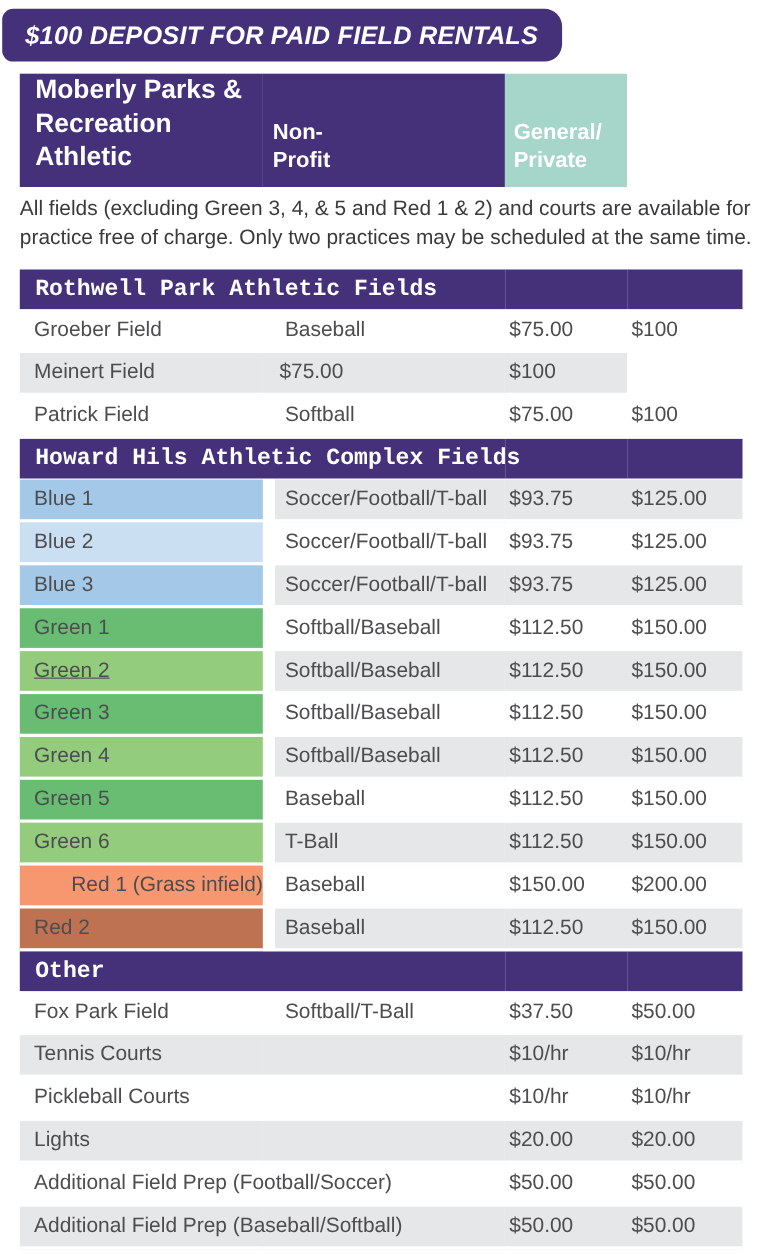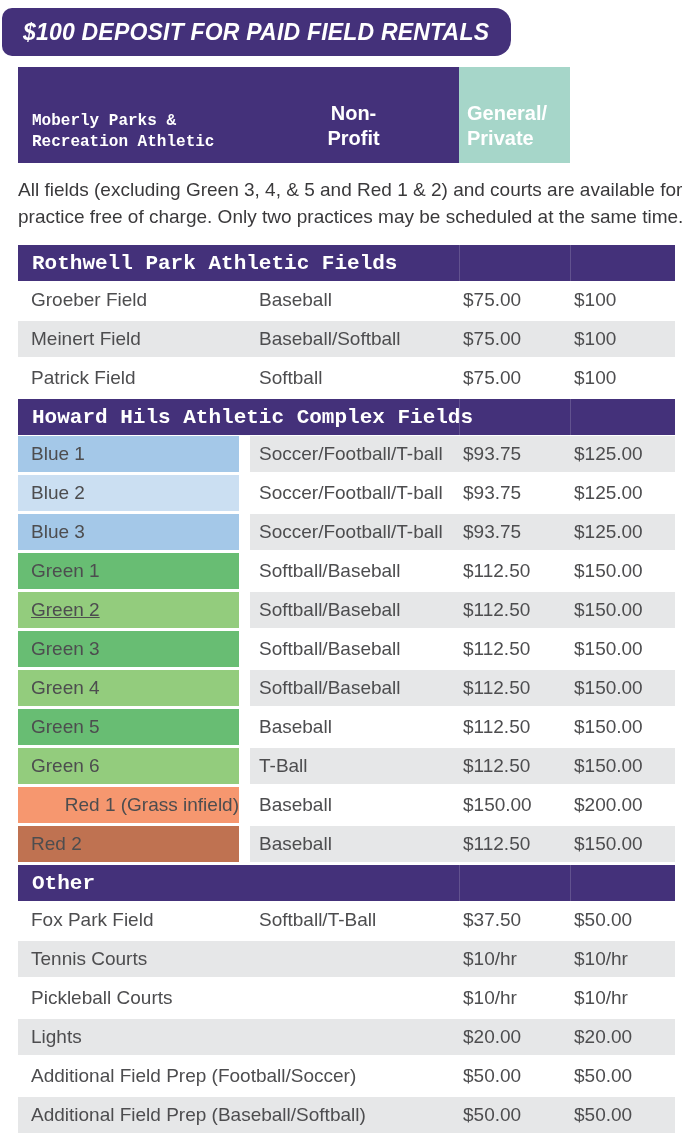--- a/index.html
+++ b/index.html
@@ -22,23 +22,23 @@
   .table{margin:11px 0 0 18px;width:657px;}
   .thead{
     display:grid;grid-template-columns:221px 220px 111px 105px;
     height:96px;
   }
   .thead .hcell{
     display:flex;flex-direction:column;justify-content:flex-end;
     color:#fff;font-weight:700;line-height:1.28;
     padding-bottom:11px;box-sizing:border-box;
   }
-  .hcell.c1{background:var(--purple);padding-left:14px;font-size:16px;font-family:Liberation Mono, monospace;}
+  .hcell.c1{background:var(--purple);padding-left:14px;font-size:24px;}
   .hcell.c2{background:var(--teal);padding-left:9px;font-size:20px;}
-  .hcell.c3{background:var(--purple);padding-left:9px;font-size:20px;align-items:center;}
+  .hcell.c3{background:var(--purple);padding-left:9px;font-size:20px;}
   .hcell.c4{background:var(--teal);padding-left:8px;font-size:20px;}
   .hline{display:block;}
   
   .note{
     margin:13px 0 15px 0;
     font-size:19px;line-height:27px;color:#3a393b;
   }
   .note span{display:block;white-space:nowrap;}
   
   .section-bar{
@@ -123,21 +123,20 @@
     <div class="cell type">Baseball</div>
     <div class="cell price np">$75.00</div>
     <div class="cell price gp">$100</div>
   </div>
 
   <div class="row bg-gray">
     <div class="cell name">
               <span>Meinert Field</span>
             </div>
     <div class="spacer"></div>
-    <div class="cell type">Baseball/Softball</div>
     <div class="cell price np">$75.00</div>
     <div class="cell price gp">$100</div>
   </div>
 
   <div class="row bg-white">
     <div class="cell name">
               <span>Patrick Field</span>
             </div>
     <div class="spacer"></div>
     <div class="cell type">Softball</div>

